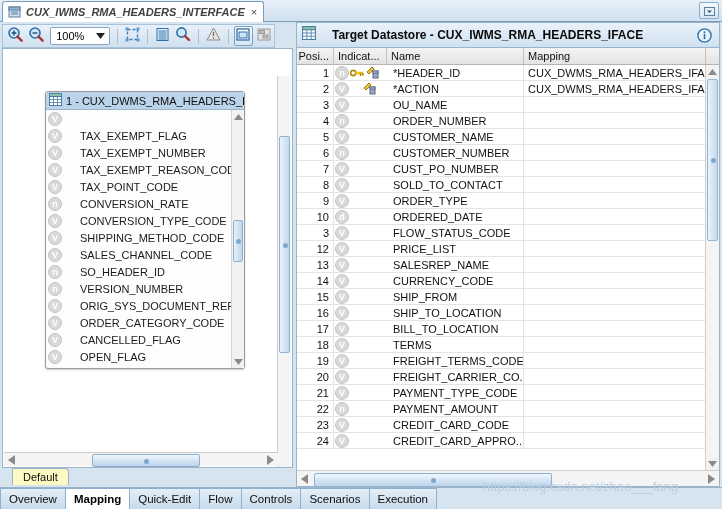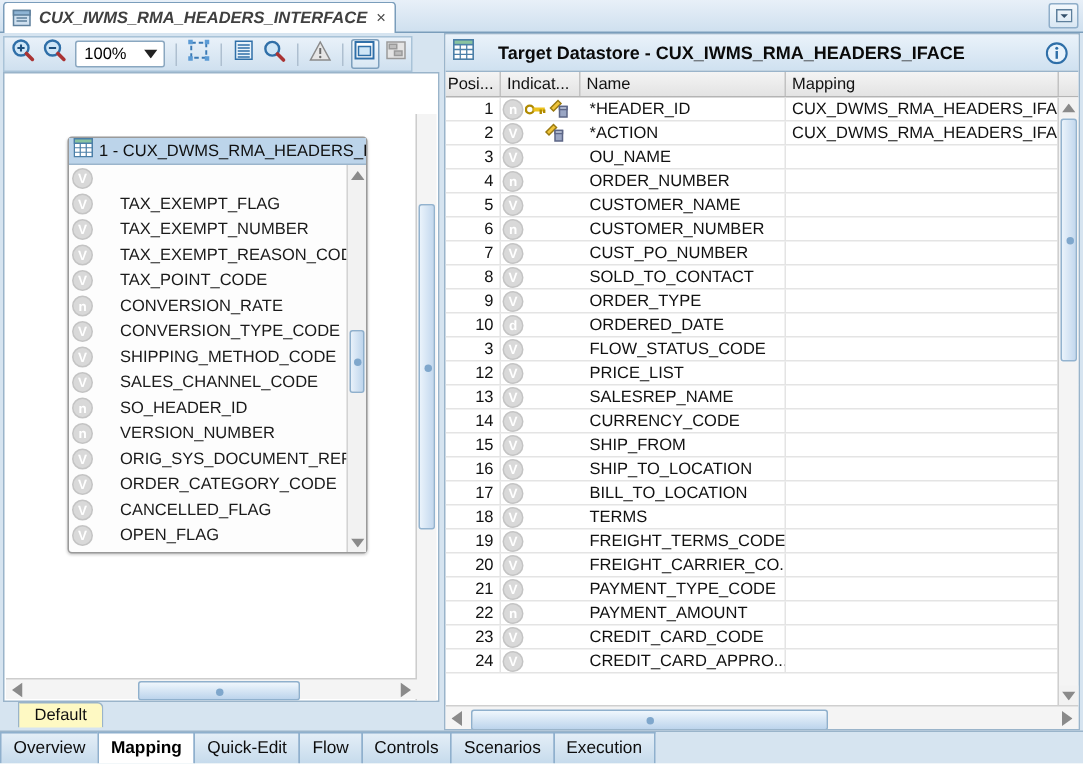--- a/index.html
+++ b/index.html
@@ -966,13 +966,14 @@
         </div>
         <div class="btab">
           <span>Scenarios</span>
         </div>
         <div class="btab">
           <span>Execution</span>
         </div>
       </div>
   </div>
 
+  <div class="watermark">https://blog.csdn.net/zhao___fang</div>
 </div>
 
 </body></html>

